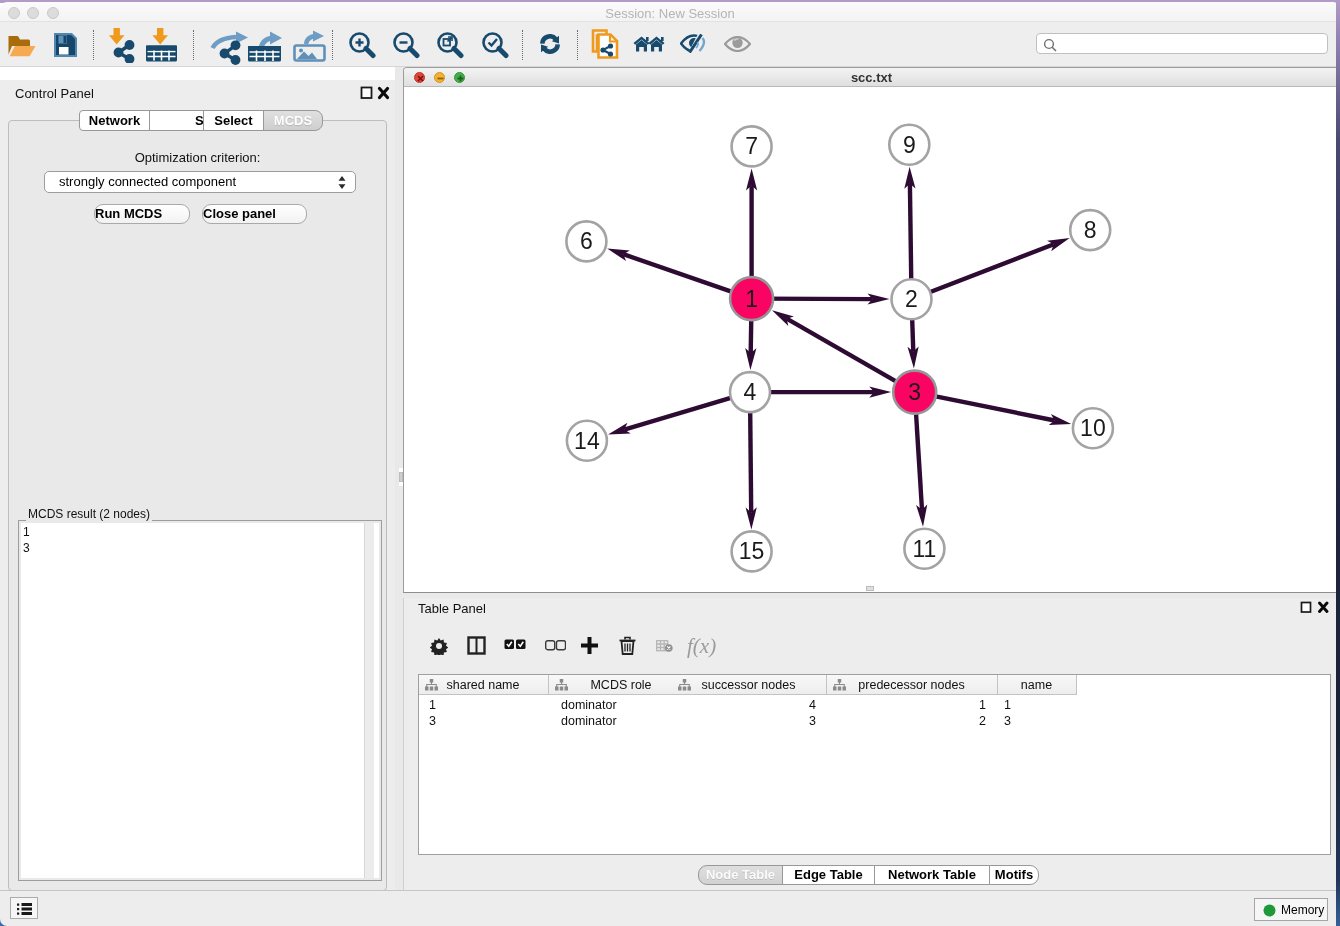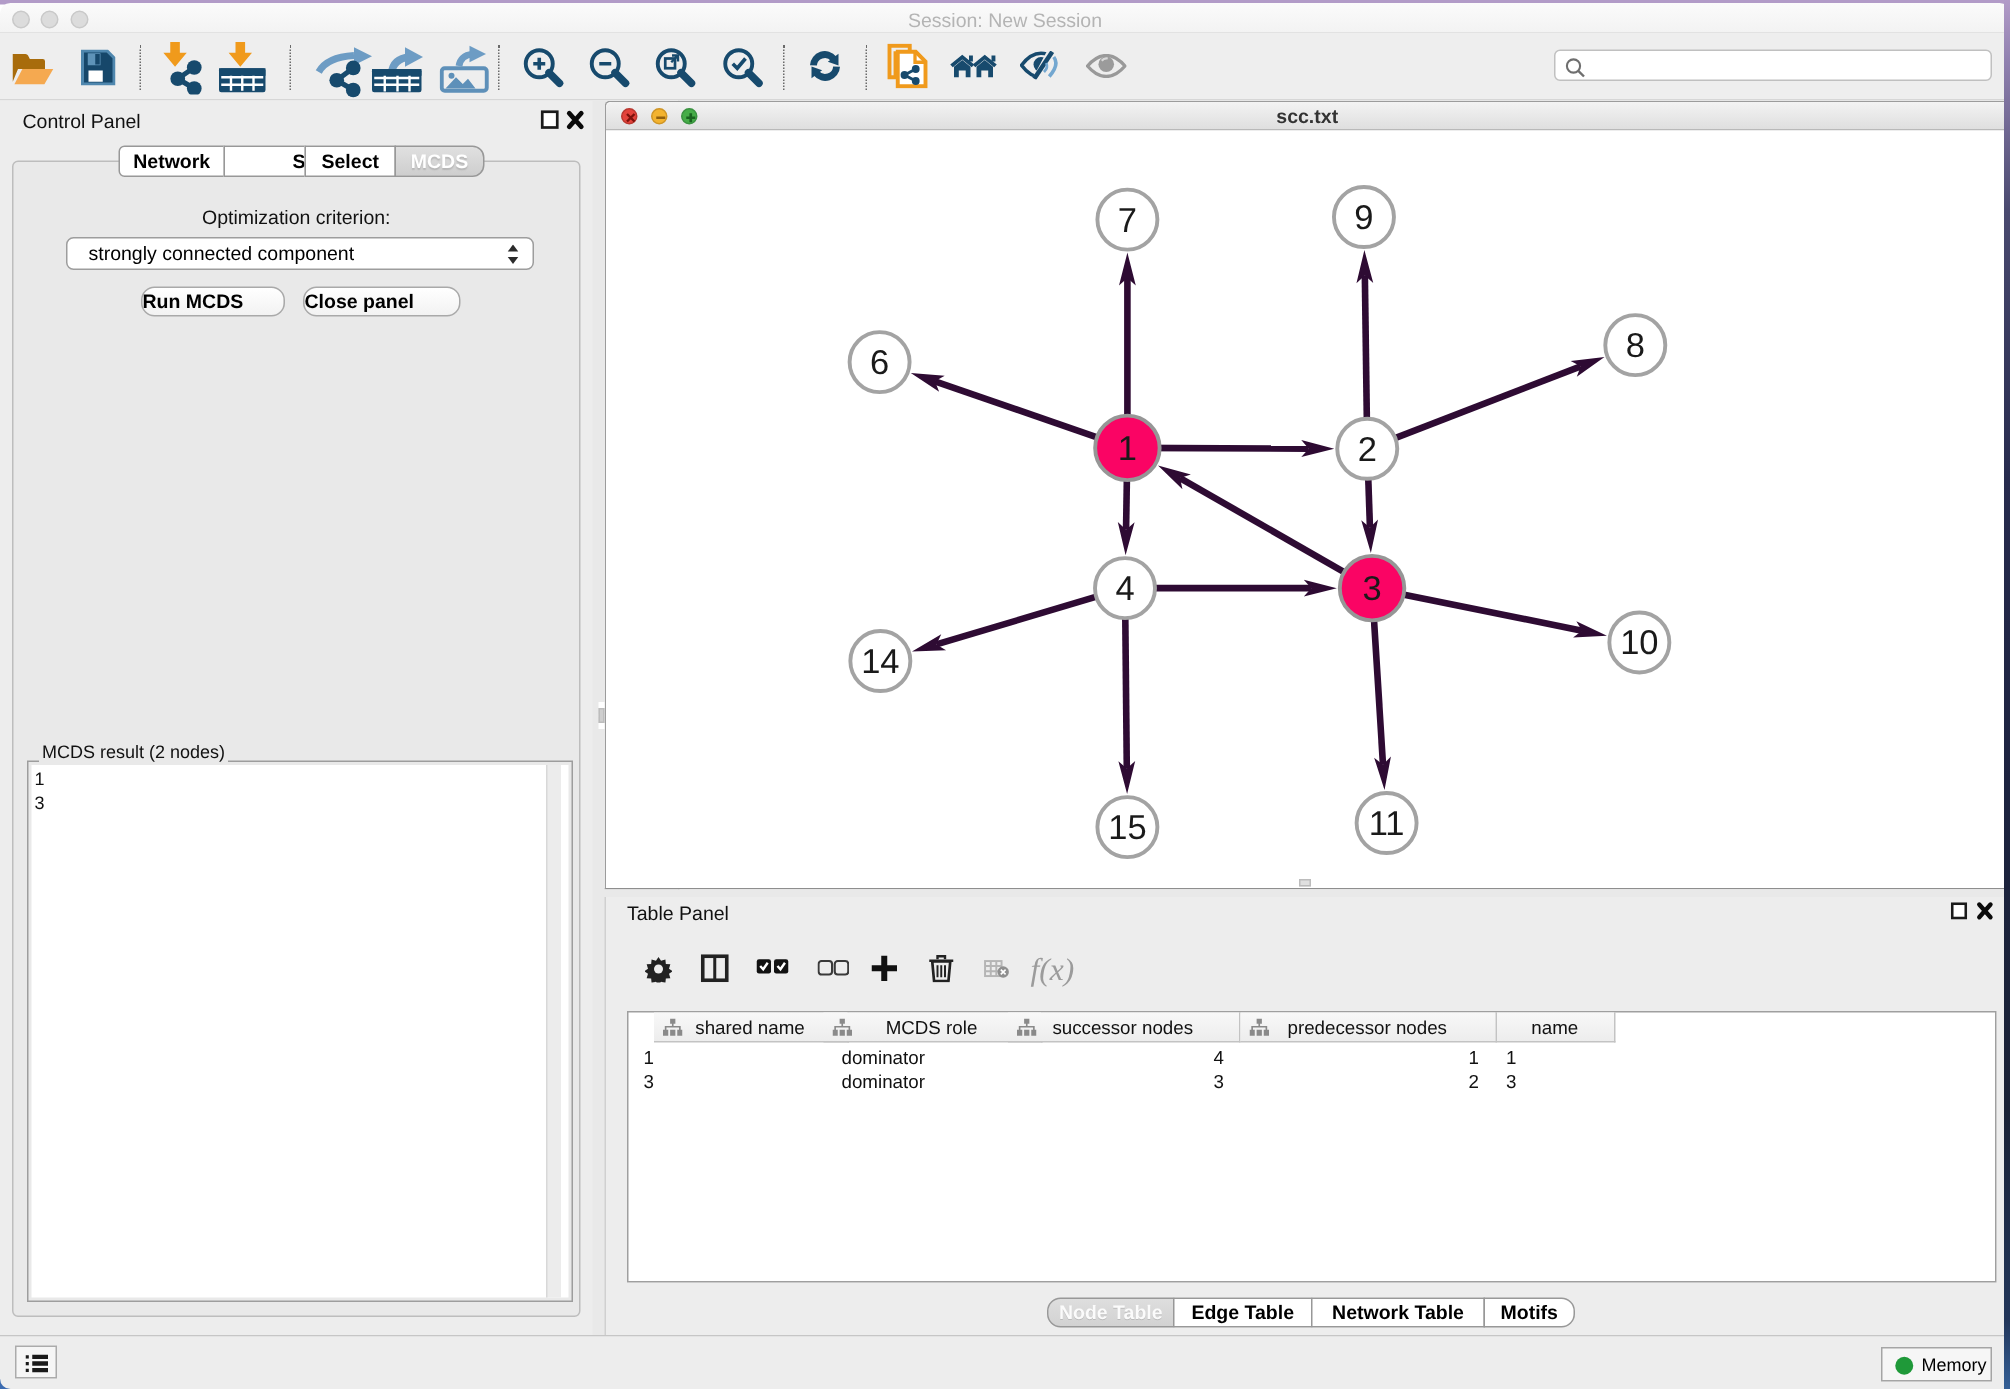--- a/index.html
+++ b/index.html
@@ -9,21 +9,21 @@
  border-radius:7px 7px 0 0;border-bottom:1px solid #e2e2e2;}
 
 .tl{position:absolute;top:5px;width:12px;height:12px;border-radius:50%;
  background:#dcdcdc;border:1px solid #c9c9c9;}
 #ttext{left:0;top:4px;width:1340px;text-align:center;font-size:13px;color:#b4b4b4;}
 #toolbar{left:0;top:22px;width:1340px;height:45px;background:#eeeeee;border-bottom:1px solid #d6d6d6;}
 .sep{position:absolute;top:8px;height:30px;width:1px;border-left:1px dotted #6a6a6a;}
 #searchbox{position:absolute;left:1036px;top:11px;width:292px;height:21px;background:#fff;
  border:1px solid #c0c0c0;border-radius:4px;}
 
-#cpanel{left:0;top:67px;width:453px;height:823px;background:#ededed;border-right:1px solid #dadada;}
+#cpanel{left:0;top:80px;width:453px;height:823px;background:#ededed;border-right:1px solid #dadada;}
 #cpanel .hdr{position:absolute;left:15px;top:6px;font-size:13px;color:#111;}
 .tabrow{position:absolute;}
 .tab{position:absolute;top:0;height:21px;background:#fff;border:1px solid #989898;
  font-size:13px;font-weight:bold;color:#000;text-align:center;line-height:19px;}
 .tabsel{background:linear-gradient(#e0e0e0,#cecece);color:#ffffff;text-shadow:0 1px 1px #b5b5b5;}
 #cp-body{left:8px;top:40px;width:379px;height:771px;background:#e9e9e9;
  border:1px solid #bdbdbd;border-radius:4px;}
 #optlabel{left:0;top:70px;width:395px;text-align:center;font-size:13px;color:#111;}
 #dropdown{left:44px;top:91px;width:312px;height:22px;background:#fff;border:1px solid #9d9d9d;
  border-radius:5px;font-size:13px;color:#000;line-height:20px;padding-left:14px;}
@@ -366,21 +366,21 @@
   <rect x="0.7" y="0.7" width="11" height="10"></rect>
         <path d="M0.7 4 h11 M0.7 7.5 h11 M4.5 0.7 v10 M8.2 0.7 v10"></path>
       </g>
   <circle cx="12.8" cy="8" r="3.8" fill="#8f8f8f"></circle>
   <path d="M11.2 6.4 l3.2 3.2 M14.4 6.4 l-3.2 3.2" stroke="#fff" stroke-width="1.1"></path>
  </svg>
  <div class="abs" style="left:283px;top:36px;font-family:'Liberation Serif',serif;font-style:italic;font-size:21px;color:#9b9b9b;">f(x)</div>
  <div class="abs" id="ttable"></div>
 
  <div class="abs" style="left:14.5px;top:77px;width:911px;height:20px;">
-  <div class="th" style="left:0;width:130px;margin-left:17px;"><svg class="thico" width="13" height="12" viewBox="0 0 13 12">
+  <div class="th" style="left:0;width:130px;"><svg class="thico" width="13" height="12" viewBox="0 0 13 12">
           <g fill="#8a8a8a">
             <rect x="4.75" y="0" width="3.5" height="3.5"></rect>
             <rect x="0" y="7.5" width="3.5" height="4"></rect>
             <rect x="4.75" y="7.5" width="3.5" height="4"></rect>
             <rect x="9.5" y="7.5" width="3.5" height="4"></rect>
           </g>
           <path d="M6.5 3 v2.5 M1.75 8 v-2.5 h9.5 v2.5" fill="none" stroke="#8a8a8a" stroke-width="1.1"></path>
         </svg>shared name</div>
   <div class="th" style="left:130px;width:146px;"><svg class="thico" width="13" height="12" viewBox="0 0 13 12">
           <g fill="#8a8a8a">
@@ -418,21 +418,21 @@
  <div class="td" style="left:600px;top:98.5px;">1</div>
  <div class="td" style="left:25px;top:114.5px;">3</div>
  <div class="td" style="left:157px;top:114.5px;">dominator</div>
  <div class="td" style="left:267px;top:114.5px;width:145px;text-align:right;">3</div>
  <div class="td" style="left:422px;top:114.5px;width:160px;text-align:right;">2</div>
  <div class="td" style="left:600px;top:114.5px;">3</div>
 
  <div class="btab tabsel" style="left:294px;top:267px;width:85px;border-radius:9px 0 0 9px;">Node Table</div>
  <div class="btab" style="left:378px;top:267px;width:93px;">Edge Table</div>
  <div class="btab" style="left:470px;top:267px;width:116px;">Network Table</div>
- <div class="btab" style="left:585px;top:267px;width:61px;border-radius:0 9px 9px 0;">Motifs</div>
+ <div class="btab" style="left:585px;top:267px;width:50px;border-radius:0 9px 9px 0;">Motifs</div>
 </div>
 
 <div class="abs" id="desk-bl"></div>
 <div class="abs" id="statusbar">
  <div id="listbtn">
   <svg style="position:absolute;left:6px;top:4.5px" width="15" height="12" viewBox="0 0 15 12">
    <g fill="#1a1a1a">
           <rect x="0" y="0.5" width="2.2" height="2.2"></rect>
           <rect x="4.5" y="0" width="10.5" height="3"></rect>
    <rect x="0" y="5" width="2.2" height="2.2"></rect>

